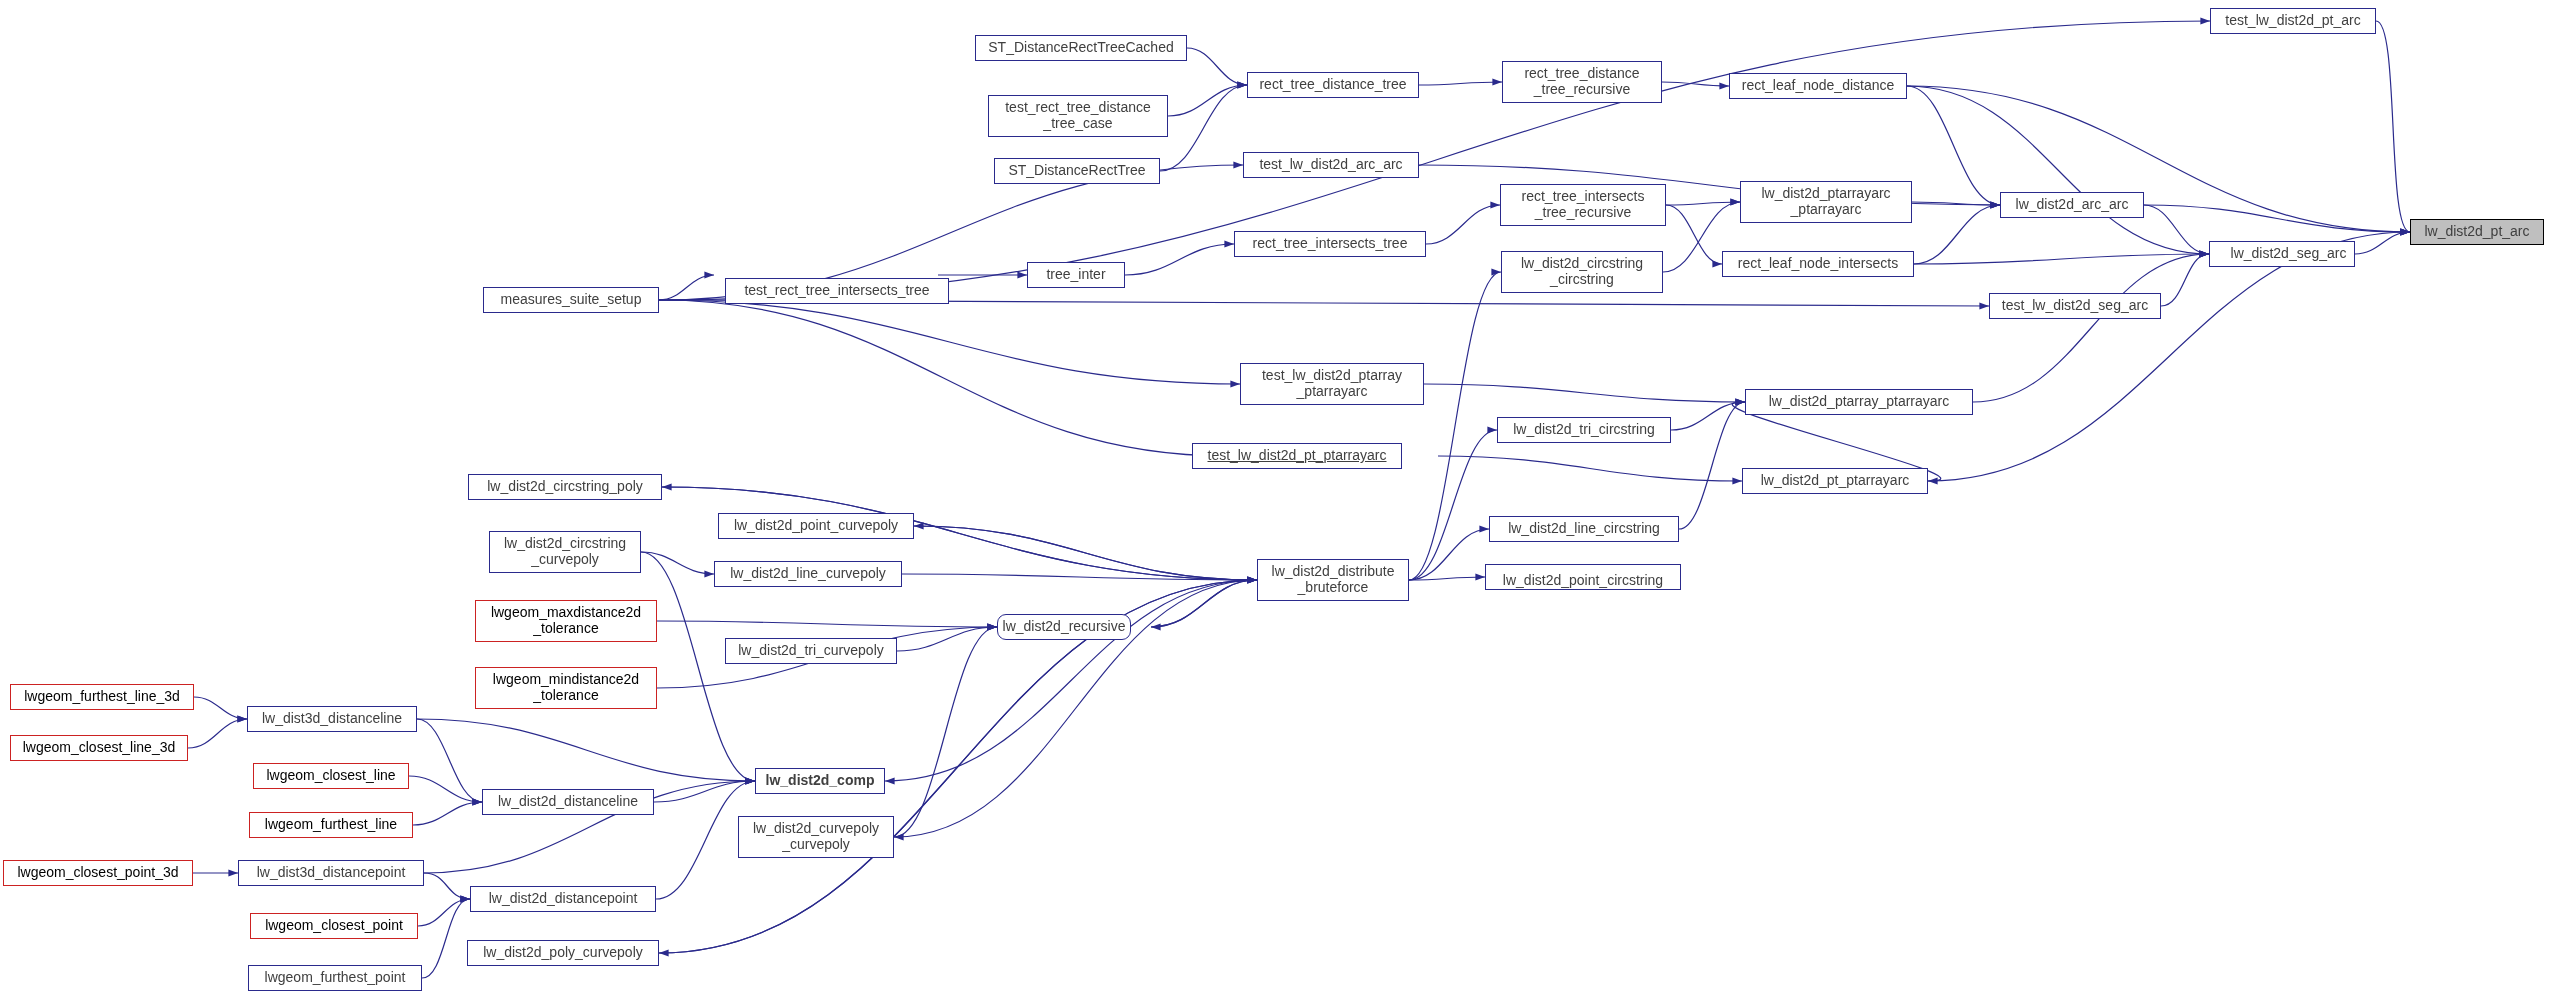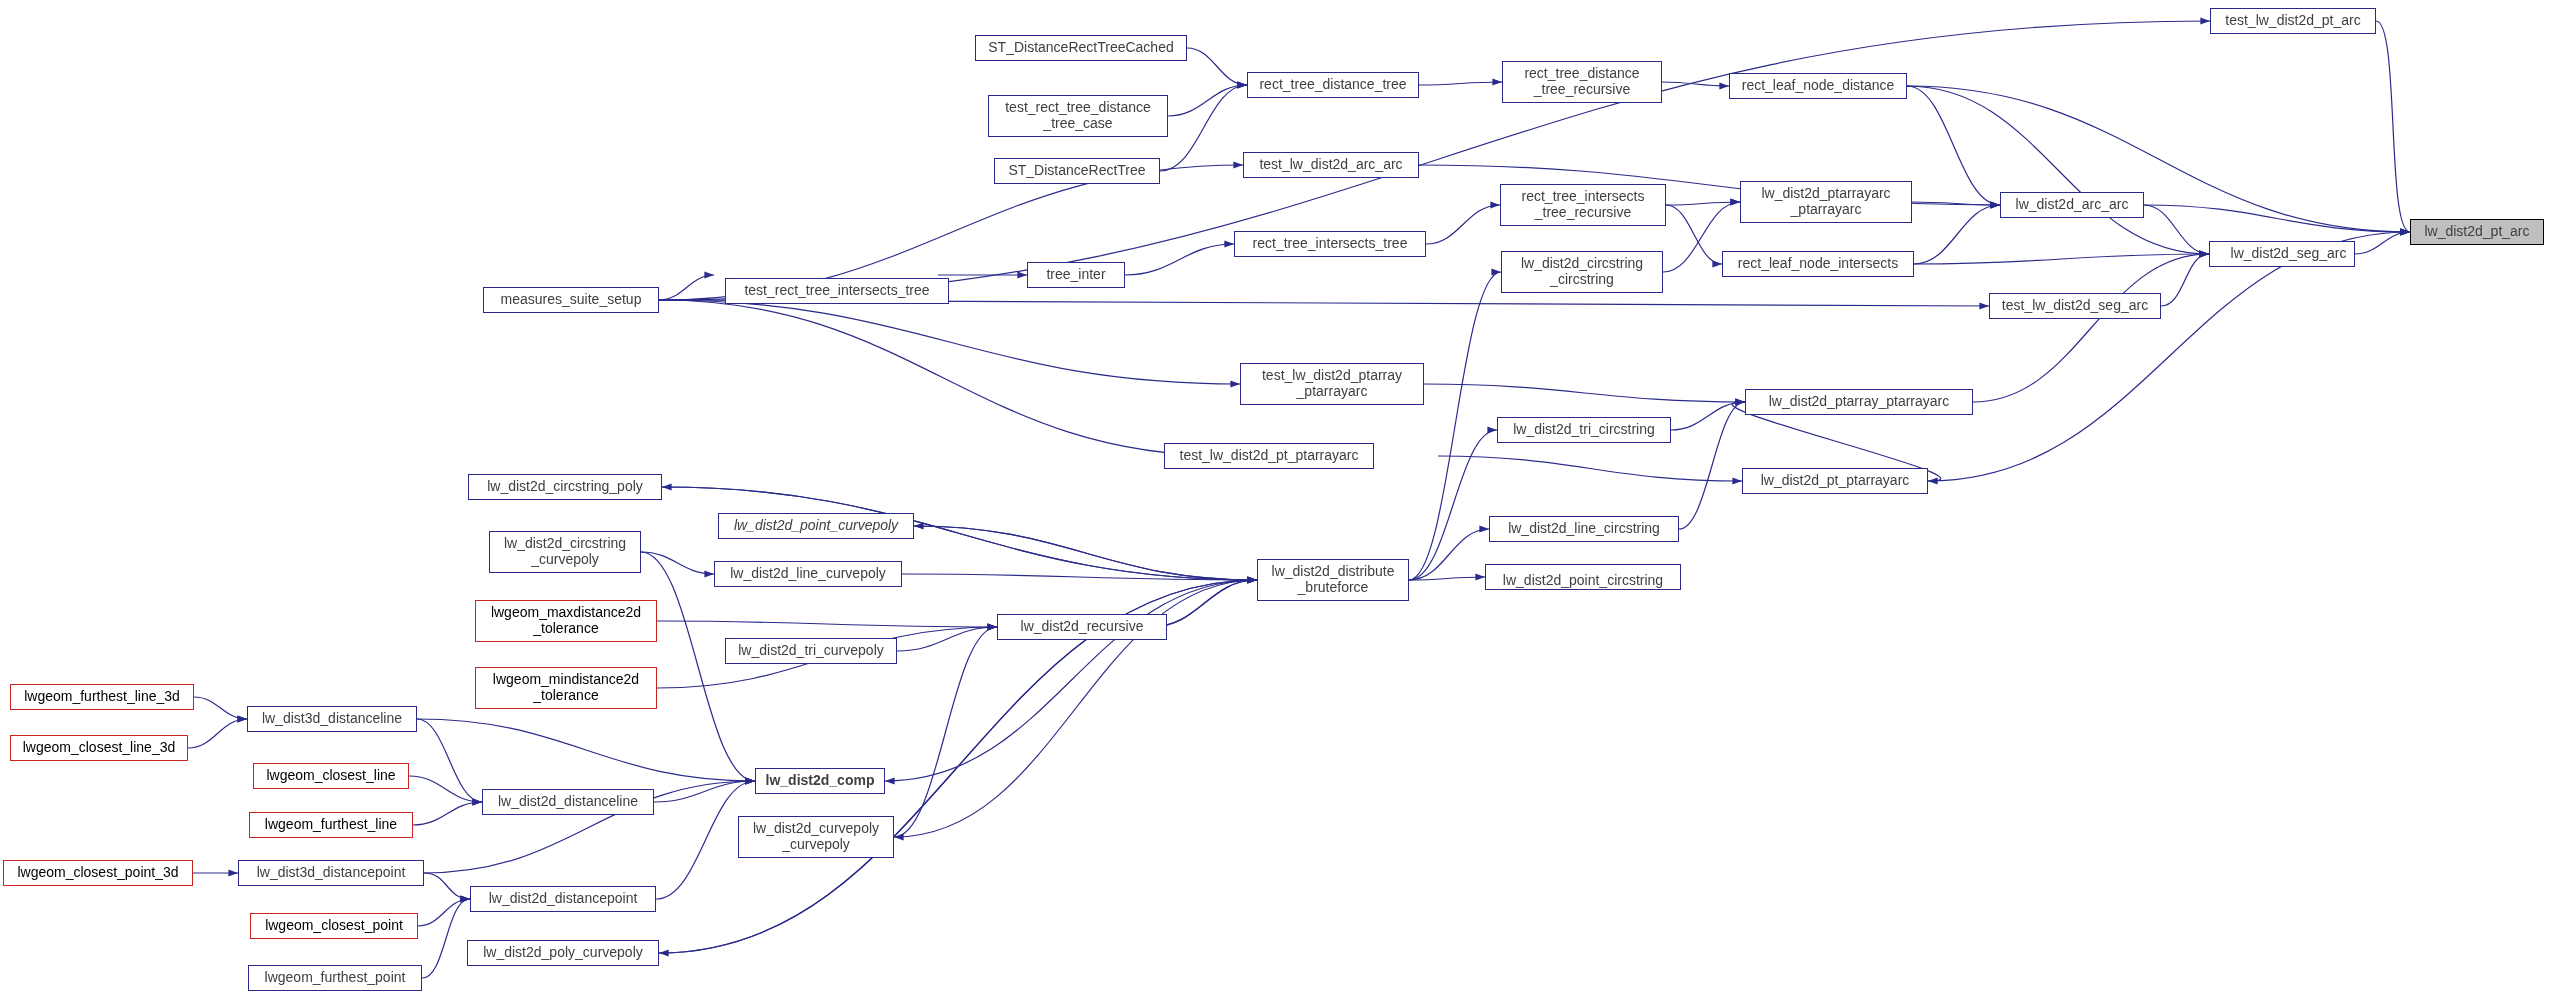--- a/index.html
+++ b/index.html
@@ -154,34 +154,34 @@
       <div class="node" style="left: 1722px; top: 251px; width: 192px; height: 26px;"><span>rect_leaf_node_intersects</span></div>
       <div class="node" style="left: 2209px; top: 241px; width: 146px; height: 26px; padding-left: 16px;"><span>lw_dist2d_seg_arc</span></div>
       <div class="node" style="left: 714px; top: 278px; width: 224px; height: 26px; margin-left: 11px;"><span>test_rect_tree_intersects_tree</span></div>
       <div class="node" style="left: 1027px; top: 262px; width: 98px; height: 26px;"><span>tree_inter</span></div>
       <div class="node" style="left: 483px; top: 287px; width: 176px; height: 26px;"><span>measures_suite_setup</span></div>
       <div class="node" style="left: 1989px; top: 293px; width: 172px; height: 26px;"><span>test_lw_dist2d_seg_arc</span></div>
       <div class="node" style="left: 1240px; top: 363px; width: 184px; height: 42px;"><span>test_lw_dist2d_ptarray
 _ptarrayarc</span></div>
       <div class="node" style="left: 1497px; top: 417px; width: 174px; height: 26px;"><span>lw_dist2d_tri_circstring</span></div>
       <div class="node" style="left: 1745px; top: 389px; width: 228px; height: 26px;"><span>lw_dist2d_ptarray_ptarrayarc</span></div>
-      <div class="node" style="left: 1164px; top: 443px; width: 210px; height: 26px;"><span>test_lw_dist2d_pt_ptarrayarc</span></div>
+      <div class="node" style="left: 1192px; top: 443px; width: 210px; height: 26px; text-decoration: underline;"><span>test_lw_dist2d_pt_ptarrayarc</span></div>
       <div class="node" style="left: 1742px; top: 468px; width: 186px; height: 26px;"><span>lw_dist2d_pt_ptarrayarc</span></div>
       <div class="node" style="left: 468px; top: 474px; width: 194px; height: 26px;"><span>lw_dist2d_circstring_poly</span></div>
-      <div class="node" style="left: 718px; top: 513px; width: 196px; height: 26px; font-style: italic;"><span>lw_dist2d_point_curvepoly</span></div>
+      <div class="node" style="left: 718px; top: 513px; width: 196px; height: 26px;"><span>lw_dist2d_point_curvepoly</span></div>
       <div class="node" style="left: 1489px; top: 516px; width: 190px; height: 26px;"><span>lw_dist2d_line_circstring</span></div>
       <div class="node" style="left: 489px; top: 531px; width: 152px; height: 42px;"><span>lw_dist2d_circstring
 _curvepoly</span></div>
       <div class="node" style="left: 714px; top: 561px; width: 188px; height: 26px;"><span>lw_dist2d_line_curvepoly</span></div>
       <div class="node" style="left: 1257px; top: 559px; width: 152px; height: 42px;"><span>lw_dist2d_distribute
 _bruteforce</span></div>
       <div class="node" style="left: 1485px; top: 564px; width: 196px; height: 26px; align-items: flex-end;"><span>lw_dist2d_point_circstring</span></div>
       <div class="node red" style="left: 475px; top: 600px; width: 182px; height: 42px;"><span>lwgeom_maxdistance2d
 _tolerance</span></div>
-      <div class="node" style="left: 997px; top: 614px; width: 170px; height: 26px;"><span>lw_dist2d_recursive</span></div>
+      <div class="node" style="left: 997px; top: 614px; width: 134px; height: 26px; border-radius: 9px;"><span>lw_dist2d_recursive</span></div>
       <div class="node" style="left: 725px; top: 638px; width: 172px; height: 26px;"><span>lw_dist2d_tri_curvepoly</span></div>
       <div class="node red" style="left: 475px; top: 667px; width: 182px; height: 42px;"><span>lwgeom_mindistance2d
 _tolerance</span></div>
       <div class="node red" style="left: 10px; top: 684px; width: 184px; height: 26px;"><span>lwgeom_furthest_line_3d</span></div>
       <div class="node" style="left: 247px; top: 706px; width: 170px; height: 26px;"><span>lw_dist3d_distanceline</span></div>
       <div class="node red" style="left: 10px; top: 735px; width: 178px; height: 26px;"><span>lwgeom_closest_line_3d</span></div>
       <div class="node red" style="left: 253px; top: 763px; width: 156px; height: 26px;"><span>lwgeom_closest_line</span></div>
       <div class="node" style="left: 755px; top: 768px; width: 130px; height: 26px; font-weight: bold;"><span>lw_dist2d_comp</span></div>
       <div class="node" style="left: 482px; top: 789px; width: 172px; height: 26px;"><span>lw_dist2d_distanceline</span></div>
       <div class="node red" style="left: 249px; top: 812px; width: 164px; height: 26px;"><span>lwgeom_furthest_line</span></div>

